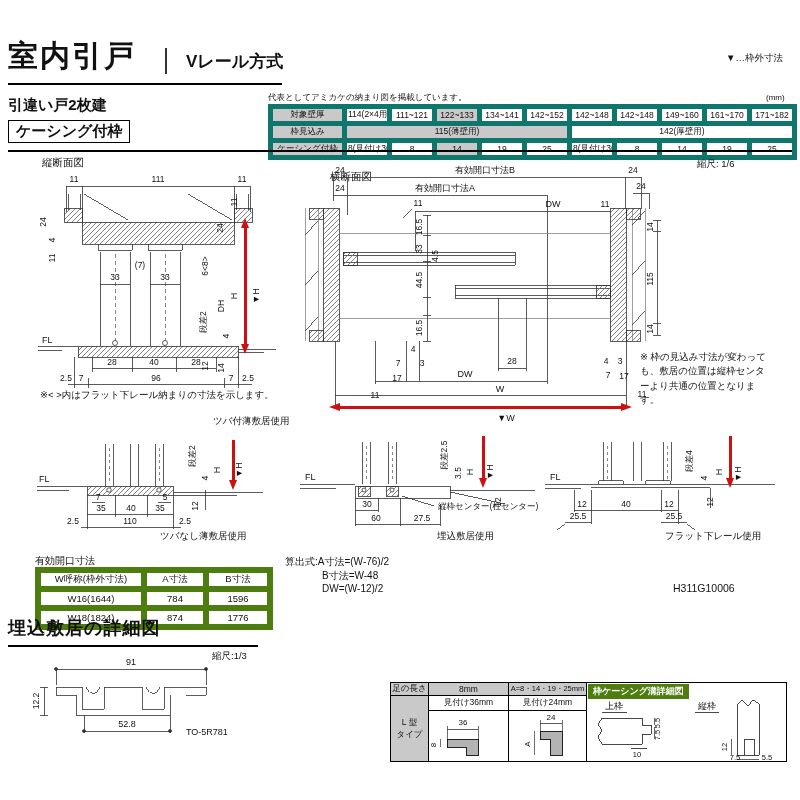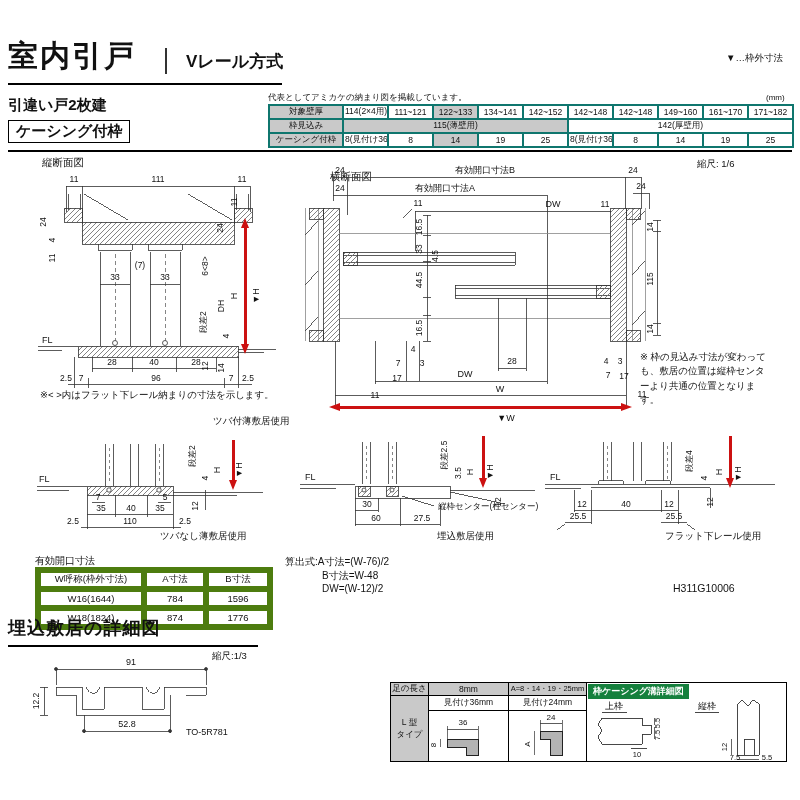--- a/index.html
+++ b/index.html
@@ -9,27 +9,27 @@
   .ttl{font-size:30px;font-weight:800;letter-spacing:2px;}
   .sub{font-size:17px;font-weight:700;}
   .small{font-size:9.5px;}
   .lbl{font-size:10.5px;}
   .cap{font-size:9.5px;}
   .bar{background:#000;}
   .h1{font-size:15px;font-weight:700;}
   .h2{font-size:15px;font-weight:700;border:1.5px solid #000;padding:1px 7px;display:inline-block;}
   .bigh{font-size:18px;font-weight:800;letter-spacing:1px;}
   table.spec{border-collapse:collapse;font-size:8.5px;table-layout:fixed;}
-  table.spec td{border:2px solid #0f766e;text-align:center;height:12px;padding:0 1px;white-space:nowrap;overflow:hidden;}
+  table.spec td{border:5px solid #0f766e;text-align:center;height:12px;padding:0 1px;white-space:nowrap;overflow:hidden;}
   table.open{border-collapse:collapse;font-size:9.5px;table-layout:fixed;}
   table.open td{border:6px solid #4d7c0f;text-align:center;height:13px;padding:0 2px;white-space:nowrap;}
   table.ctab{border-collapse:collapse;font-size:8.5px;table-layout:fixed;}
   table.ctab td{border:1px solid #000;text-align:center;padding:0 1px;white-space:nowrap;vertical-align:middle;}
   .gray{background:#c9c9c9;}
-  .blkhdr{display:inline-block;background:#15803d;color:#fff;font-size:9px;font-weight:700;padding:1px 5px;margin:1px 0 0 1px;}
+  .blkhdr{display:inline-block;background:#4d7c0f;color:#fff;font-size:9px;font-weight:700;padding:1px 5px;margin:1px 0 0 1px;}
   svg text{font-size:8.5px;fill:#111;font-family:"Liberation Sans","DejaVu Sans",sans-serif;}
   svg .t9{font-size:9px;}
   svg line,svg path,svg rect,svg polyline{shape-rendering:crispEdges;}
 </style>
 </head>
 <body>
 
 <div id="page">
 
   <svg class="abs" width="0" height="0">

